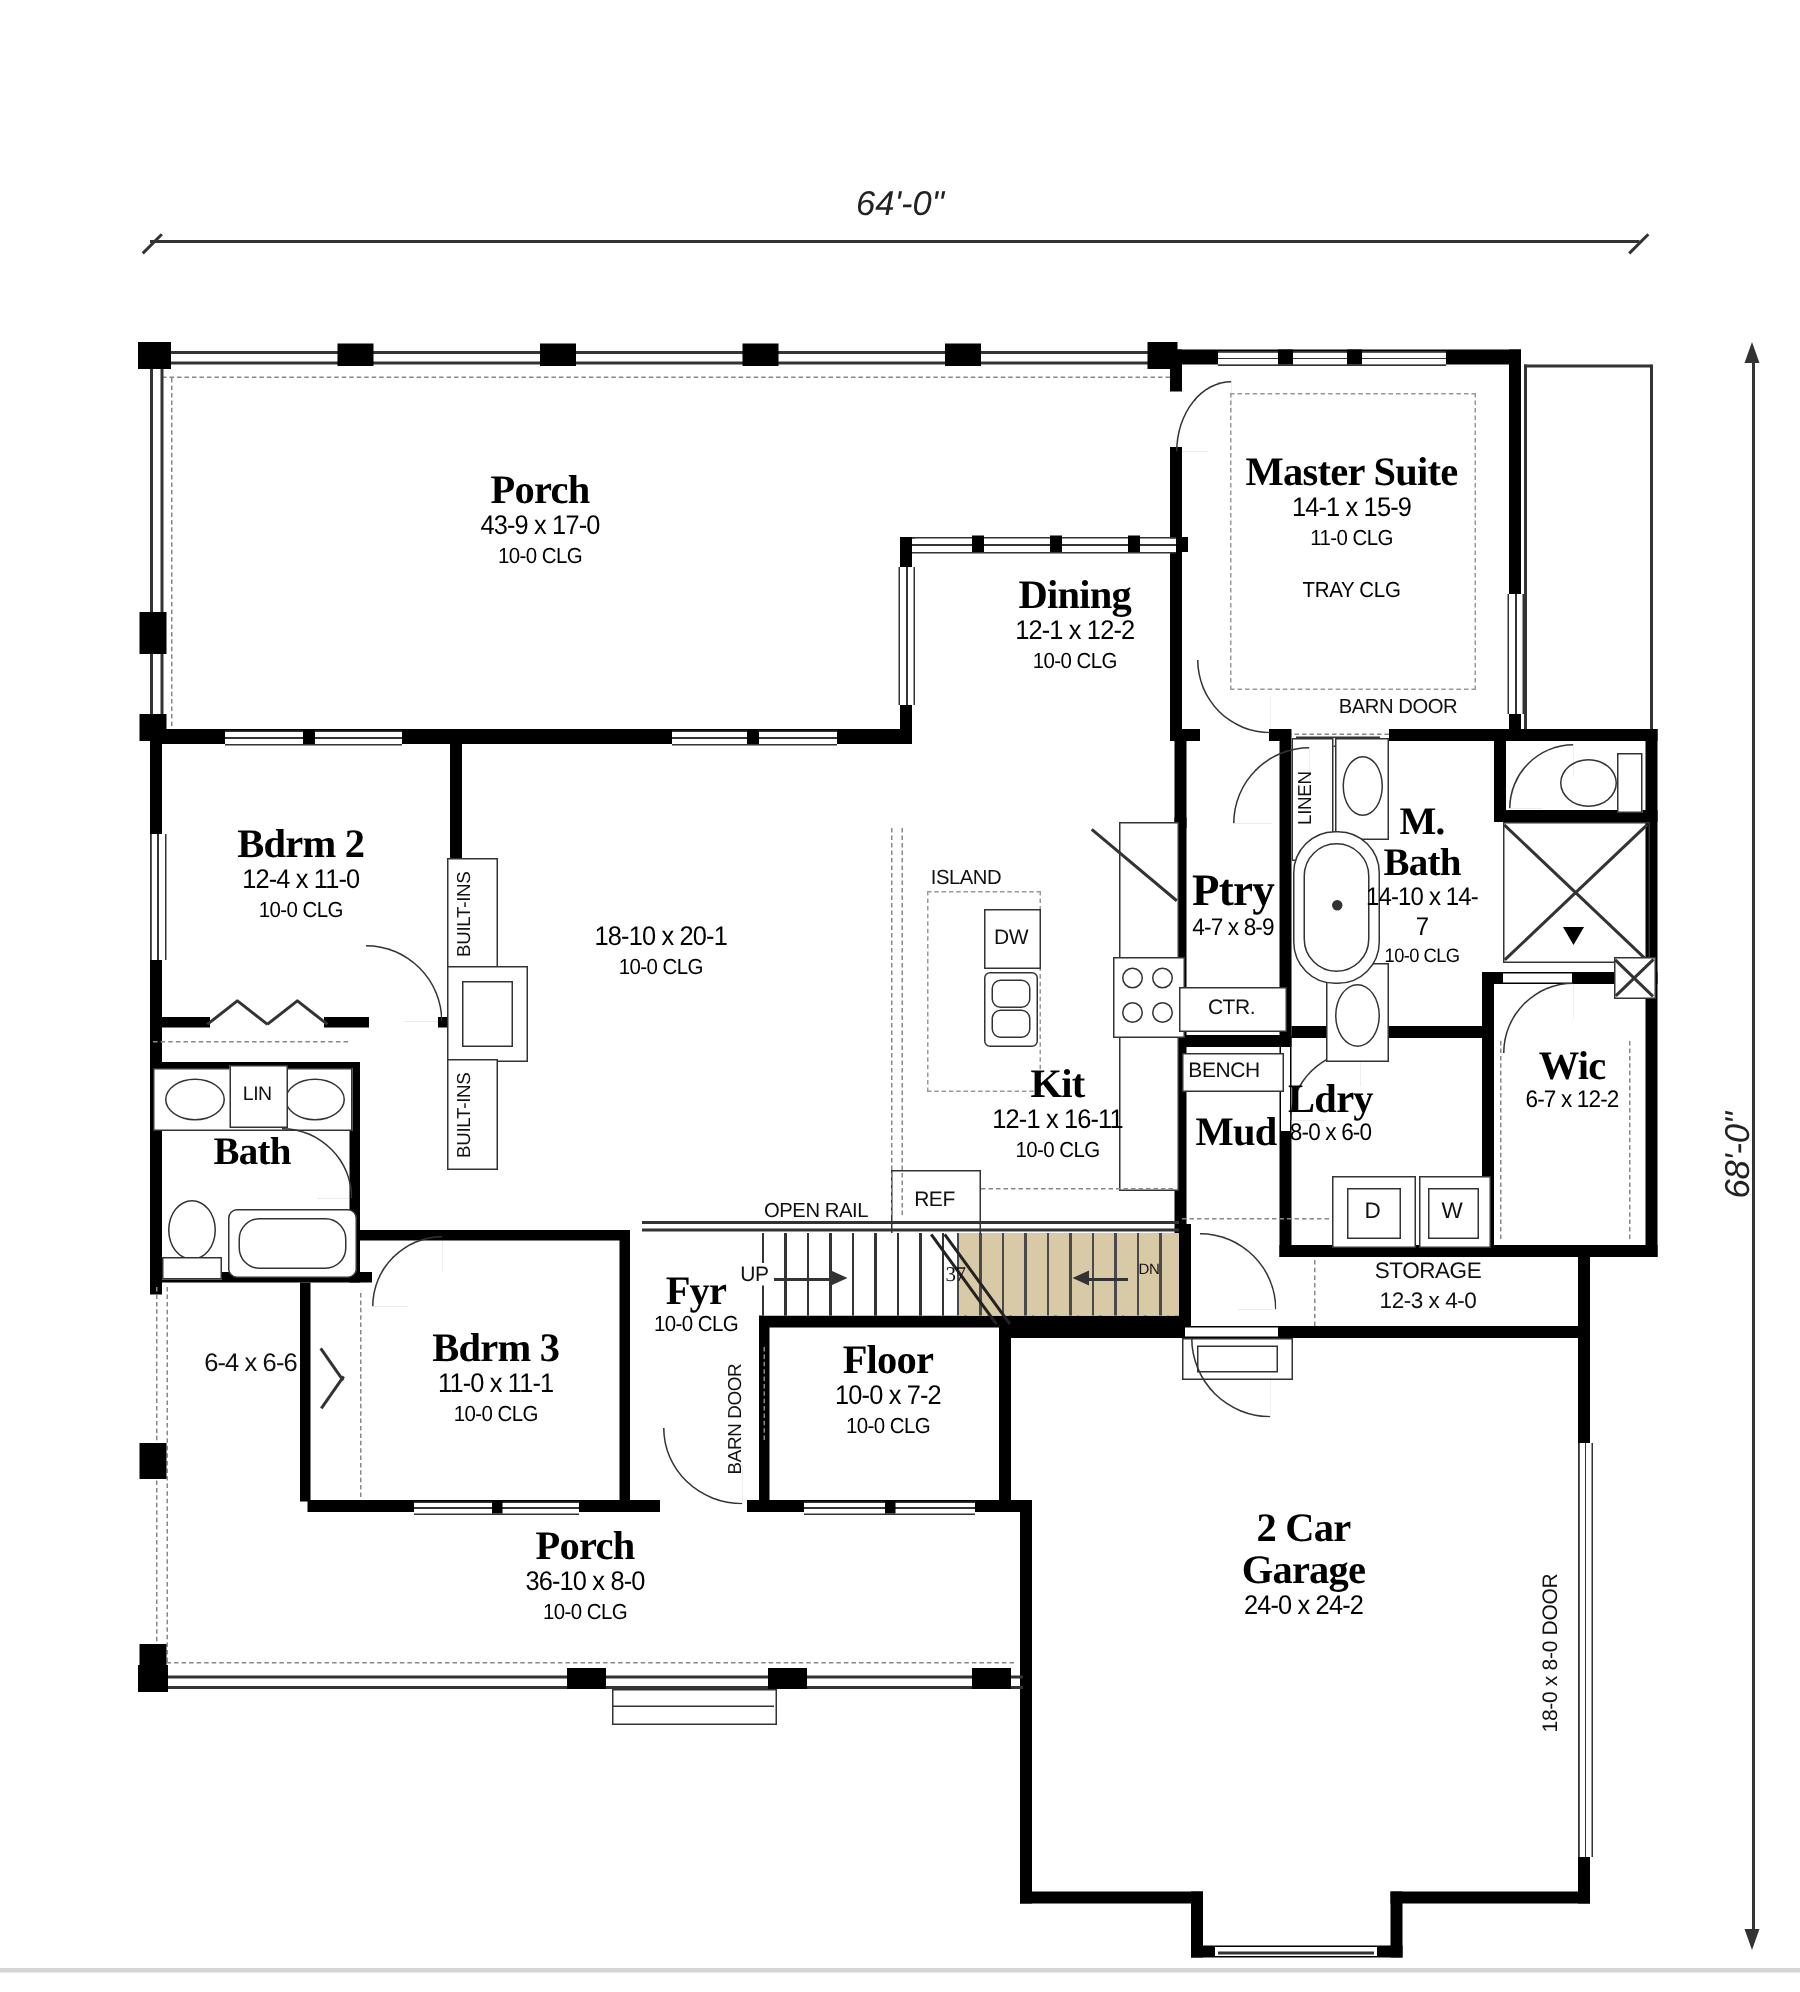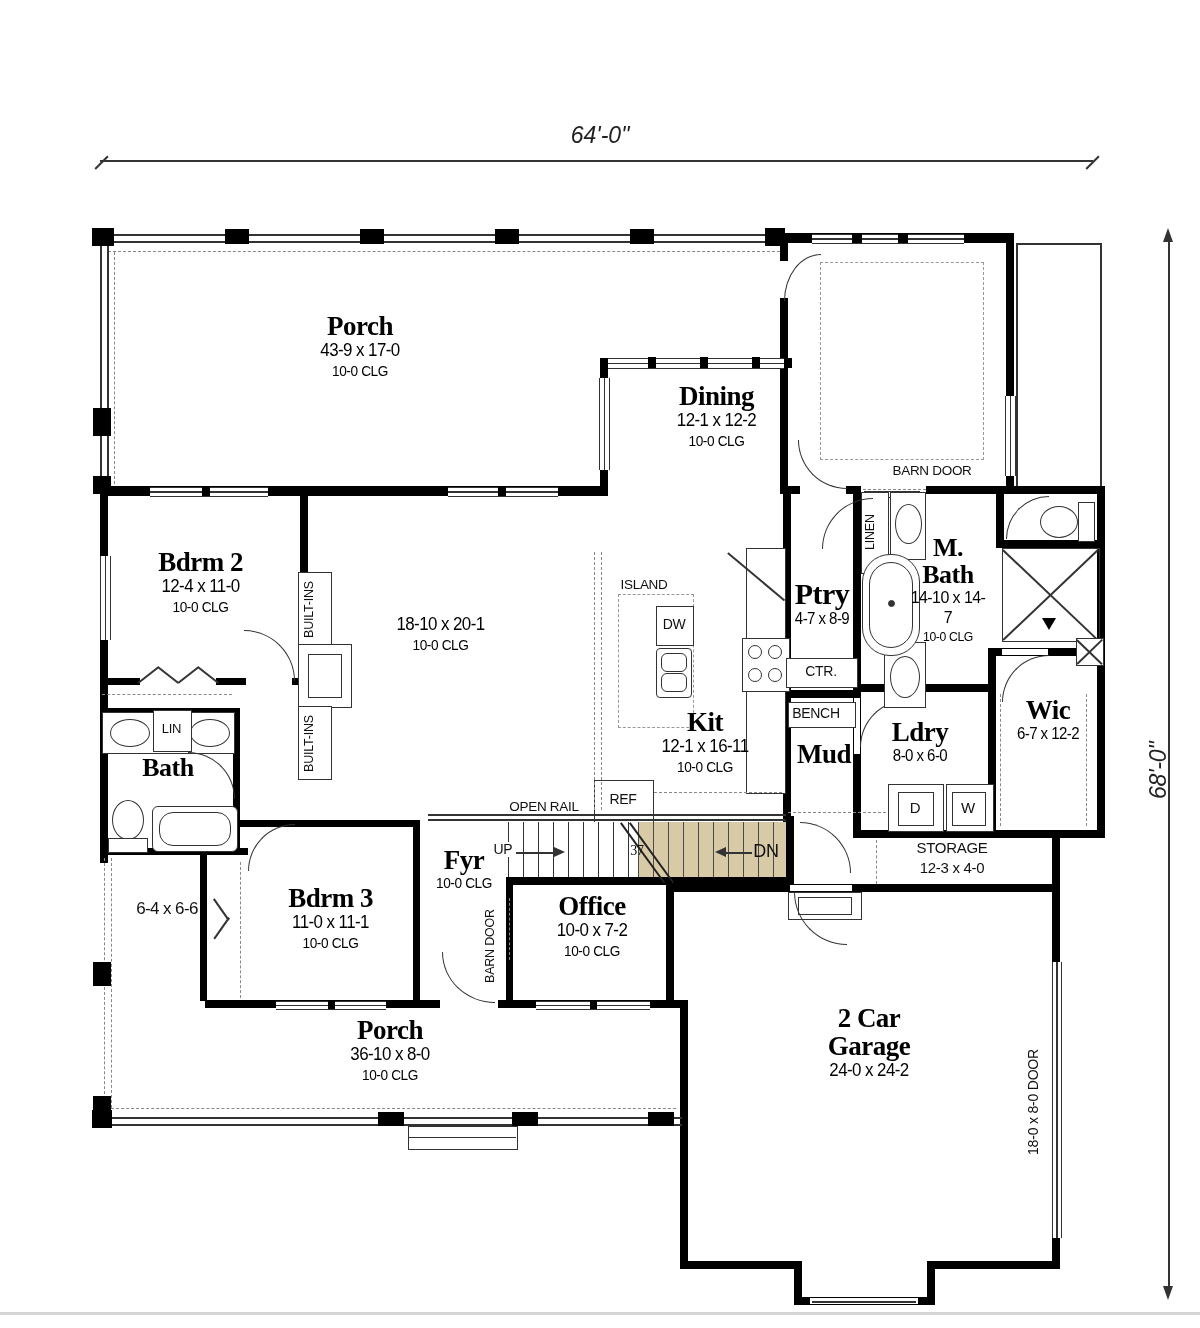--- a/index.html
+++ b/index.html
@@ -277,31 +277,37 @@
   <div class="lh" style="left:428px;top:814px;width:358px"></div>
   <div class="lh" style="left:428px;top:819px;width:358px"></div>
   <div class="stairs" style="left:508px;top:822px;width:278px;height:55px"></div>
   <div class="dnshade" style="left:638px;top:822px;width:148px;height:55px"></div>
   <div class="rot" style="left:621px;top:822px;width:74px;transform:rotate(54deg);background:#222"></div>
   <div class="rot" style="left:630px;top:822px;width:74px;transform:rotate(54deg);background:#222"></div>
   <div class="sl" style="left:496px;top:800px;width:96px;font-size:13.5px">OPEN RAIL</div>
   <div class="sl" style="left:488px;top:842px;width:30px;font-size:14px;background:#fff">UP</div>
   <div class="lh" style="left:516px;top:852px;width:38px"></div>
   <div class="tri" style="left:554px;top:847px;border-top:5px solid transparent;border-bottom:5px solid transparent;border-left:11px solid #333"></div>
-  <div class="sl" style="left:750px;top:842px;width:32px;font-size:18px">DN</div>
+  <div class="sl" style="left:750px;top:842px;width:32px;font-size:10px">DN</div>
   <div class="lh" style="left:726px;top:852px;width:26px"></div>
   <div class="tri" style="left:715px;top:847px;border-top:5px solid transparent;border-bottom:5px solid transparent;border-right:11px solid #333"></div>
   <div class="sl" style="left:624px;top:844px;width:26px;font-size:14px;font-family:'Liberation Serif',serif">37</div>
 
   <div class="rl" style="left:270px;top:312px;width:180px">
     <div class="rn">Porch</div>
     <div class="rs">43-9 x 17-0</div>
     <div class="rc">10-0 CLG</div>
   </div>
 
+  <div class="rl" style="left:828px;top:300px;width:146px">
+    <div class="rn">Master Suite</div>
+    <div class="rs">14-1 x 15-9</div>
+    <div class="rc">11-0 CLG</div>
+    <div class="rt">TRAY CLG</div>
+  </div>
 
   <div class="rl" style="left:634px;top:382px;width:165px">
     <div class="rn">Dining</div>
     <div class="rs">12-1 x 12-2</div>
     <div class="rc">10-0 CLG</div>
   </div>
 
   <div class="rl" style="left:118px;top:548px;width:165px">
     <div class="rn">Bdrm 2</div>
     <div class="rs">12-4 x 11-0</div>
@@ -328,21 +334,21 @@
     <div class="rn" style="font-size:26px">M. Bath</div>
     <div class="rs" style="font-size:17px">14-10 x 14-7</div>
     <div class="rc" style="font-size:13px">10-0 CLG</div>
   </div>
 
   <div class="rl" style="left:1000px;top:696px;width:96px">
     <div class="rn">Wic</div>
     <div class="rs" style="font-size:16px">6-7 x 12-2</div>
   </div>
 
-  <div class="rl" style="left:864px;top:718px;width:112px">
+  <div class="rl" style="left:831px;top:718px;width:112px">
     <div class="rn">Ldry</div>
     <div class="rs" style="font-size:16px">8-0 x 6-0</div>
   </div>
 
   <div class="rl" style="left:788px;top:740px;width:72px">
     <div class="rn">Mud</div>
   </div>
 
   <div class="rl" style="left:118px;top:754px;width:100px">
     <div class="rn" style="font-size:26px">Bath</div>
@@ -353,21 +359,21 @@
     <div class="rs">11-0 x 11-1</div>
     <div class="rc">10-0 CLG</div>
   </div>
 
   <div class="rl" style="left:422px;top:846px;width:84px">
     <div class="rn">Fyr</div>
     <div class="rc">10-0 CLG</div>
   </div>
 
   <div class="rl" style="left:518px;top:892px;width:148px">
-    <div class="rn">Office</div>
+    <div class="rn">Floor</div>
     <div class="rs">10-0 x 7-2</div>
     <div class="rc">10-0 CLG</div>
   </div>
 
   <div class="rl" style="left:300px;top:1016px;width:180px">
     <div class="rn">Porch</div>
     <div class="rs">36-10 x 8-0</div>
     <div class="rc">10-0 CLG</div>
   </div>
 

